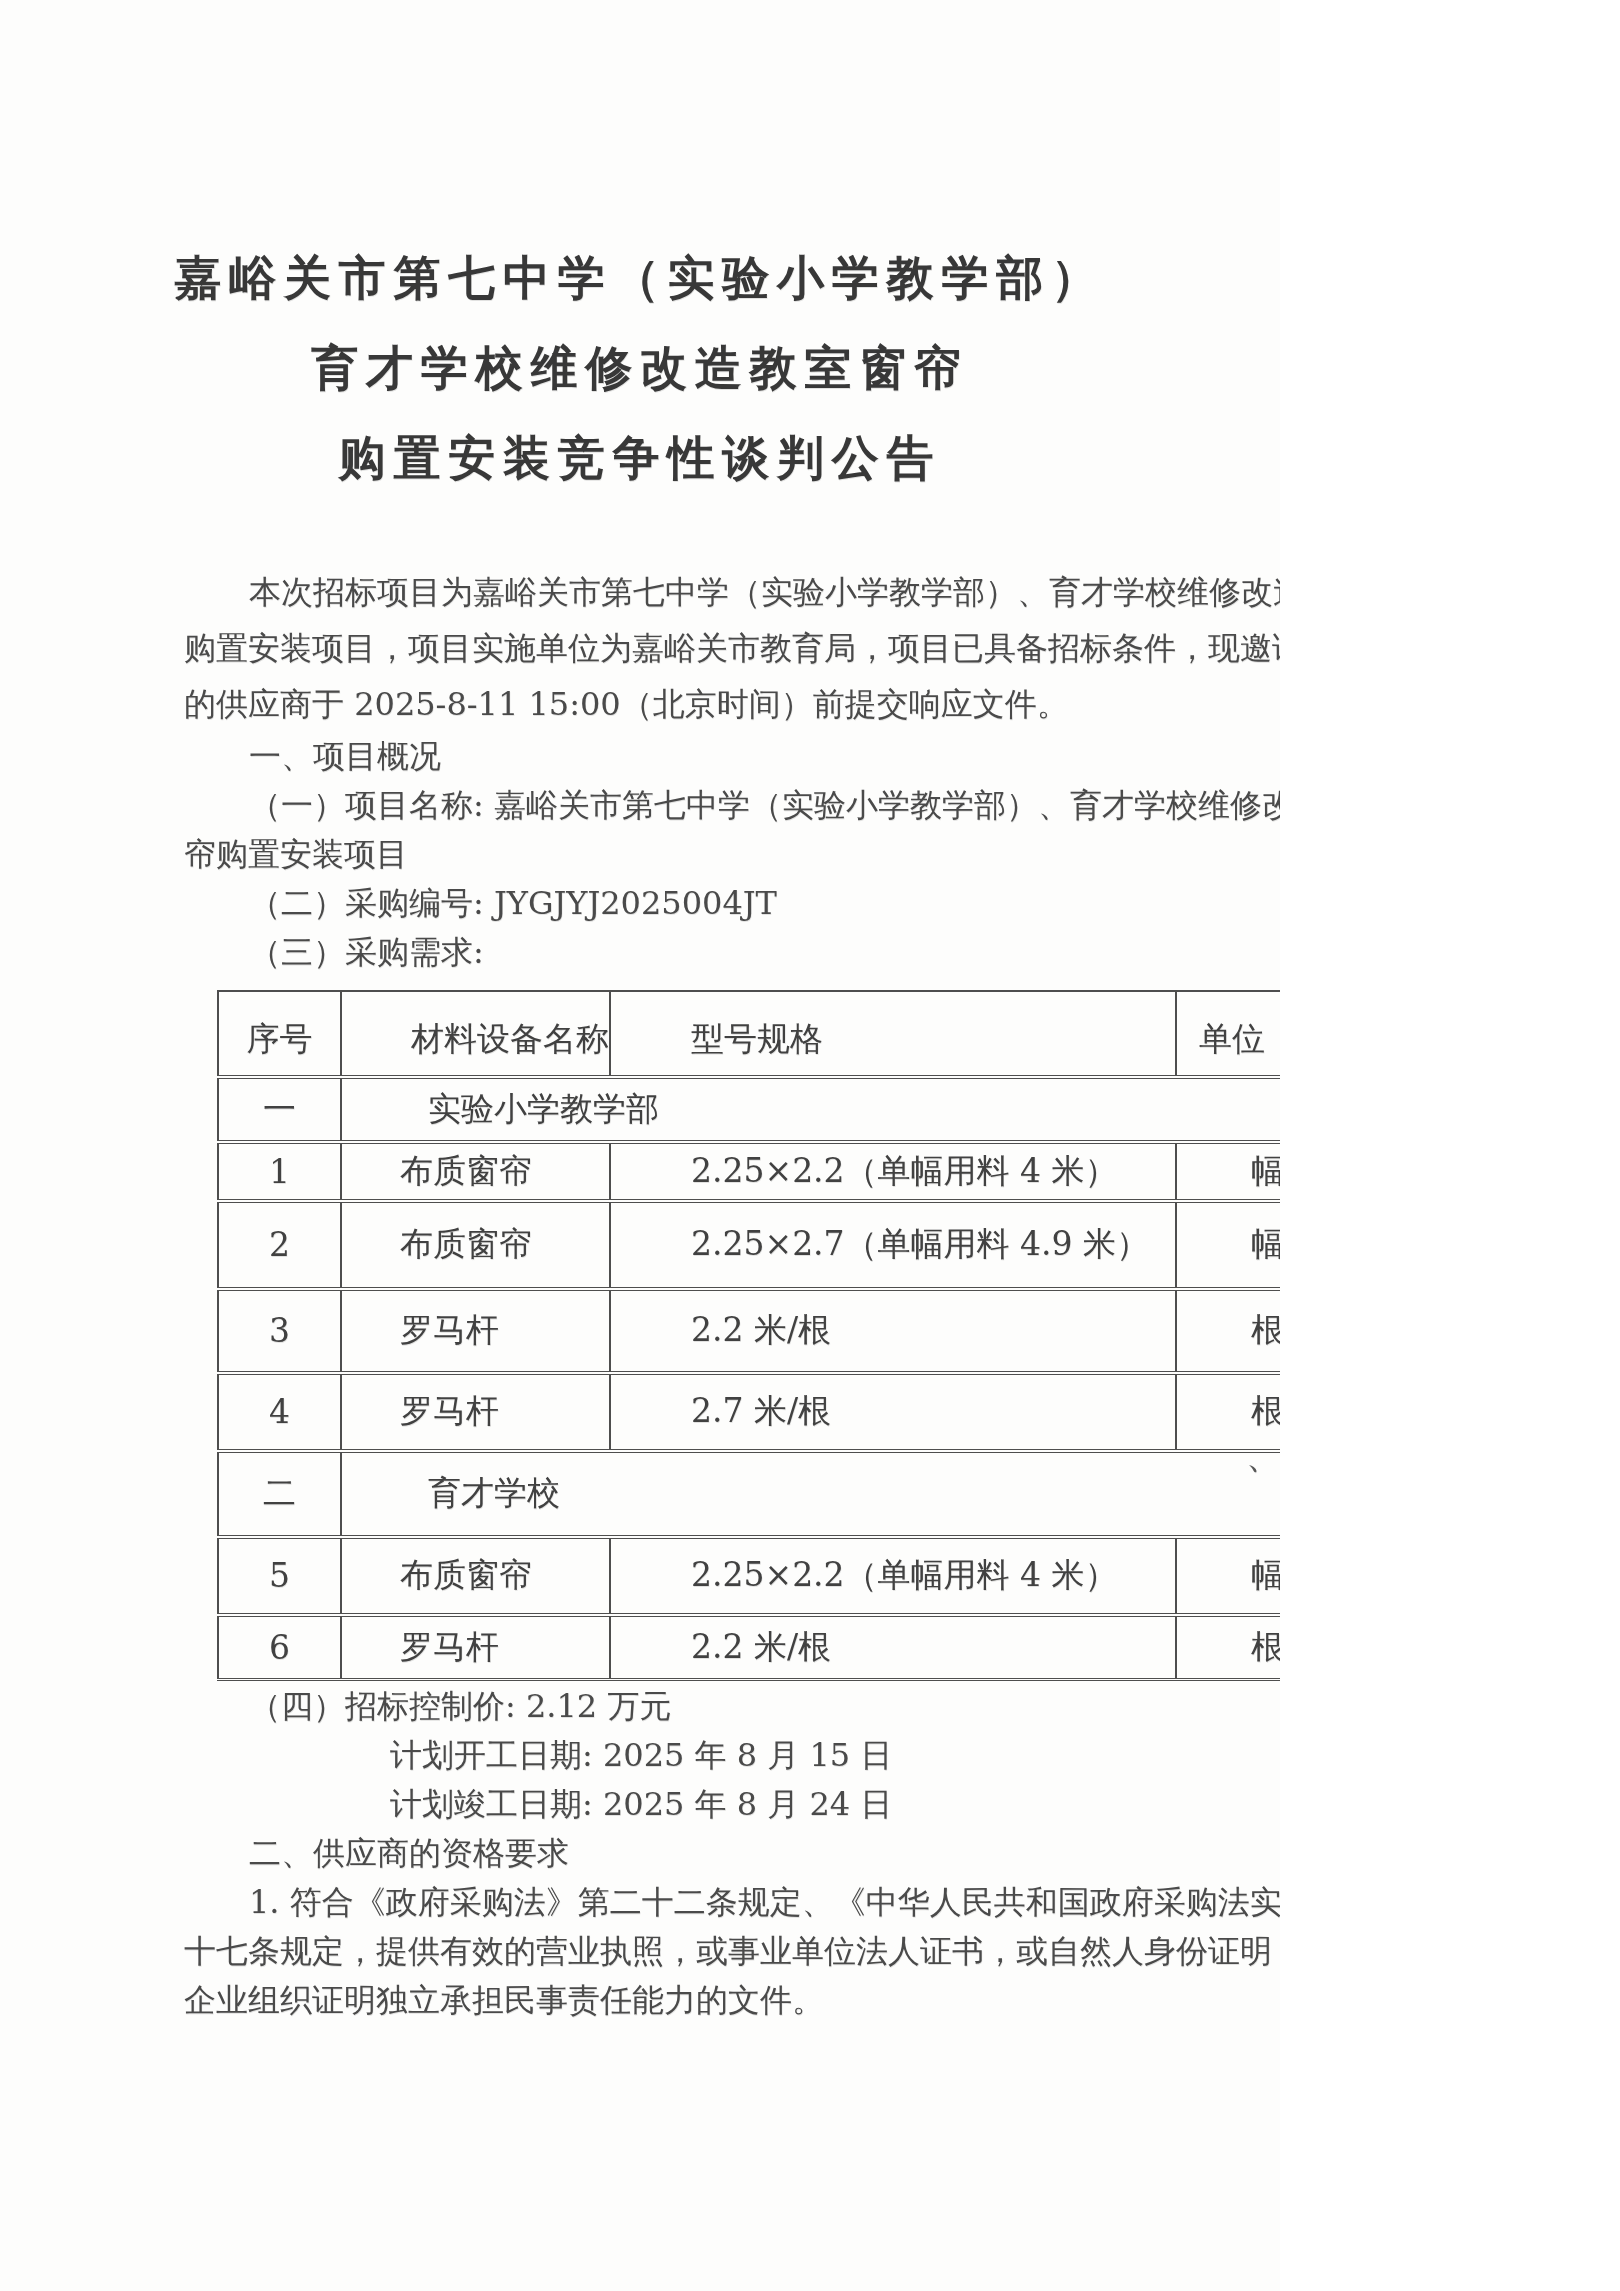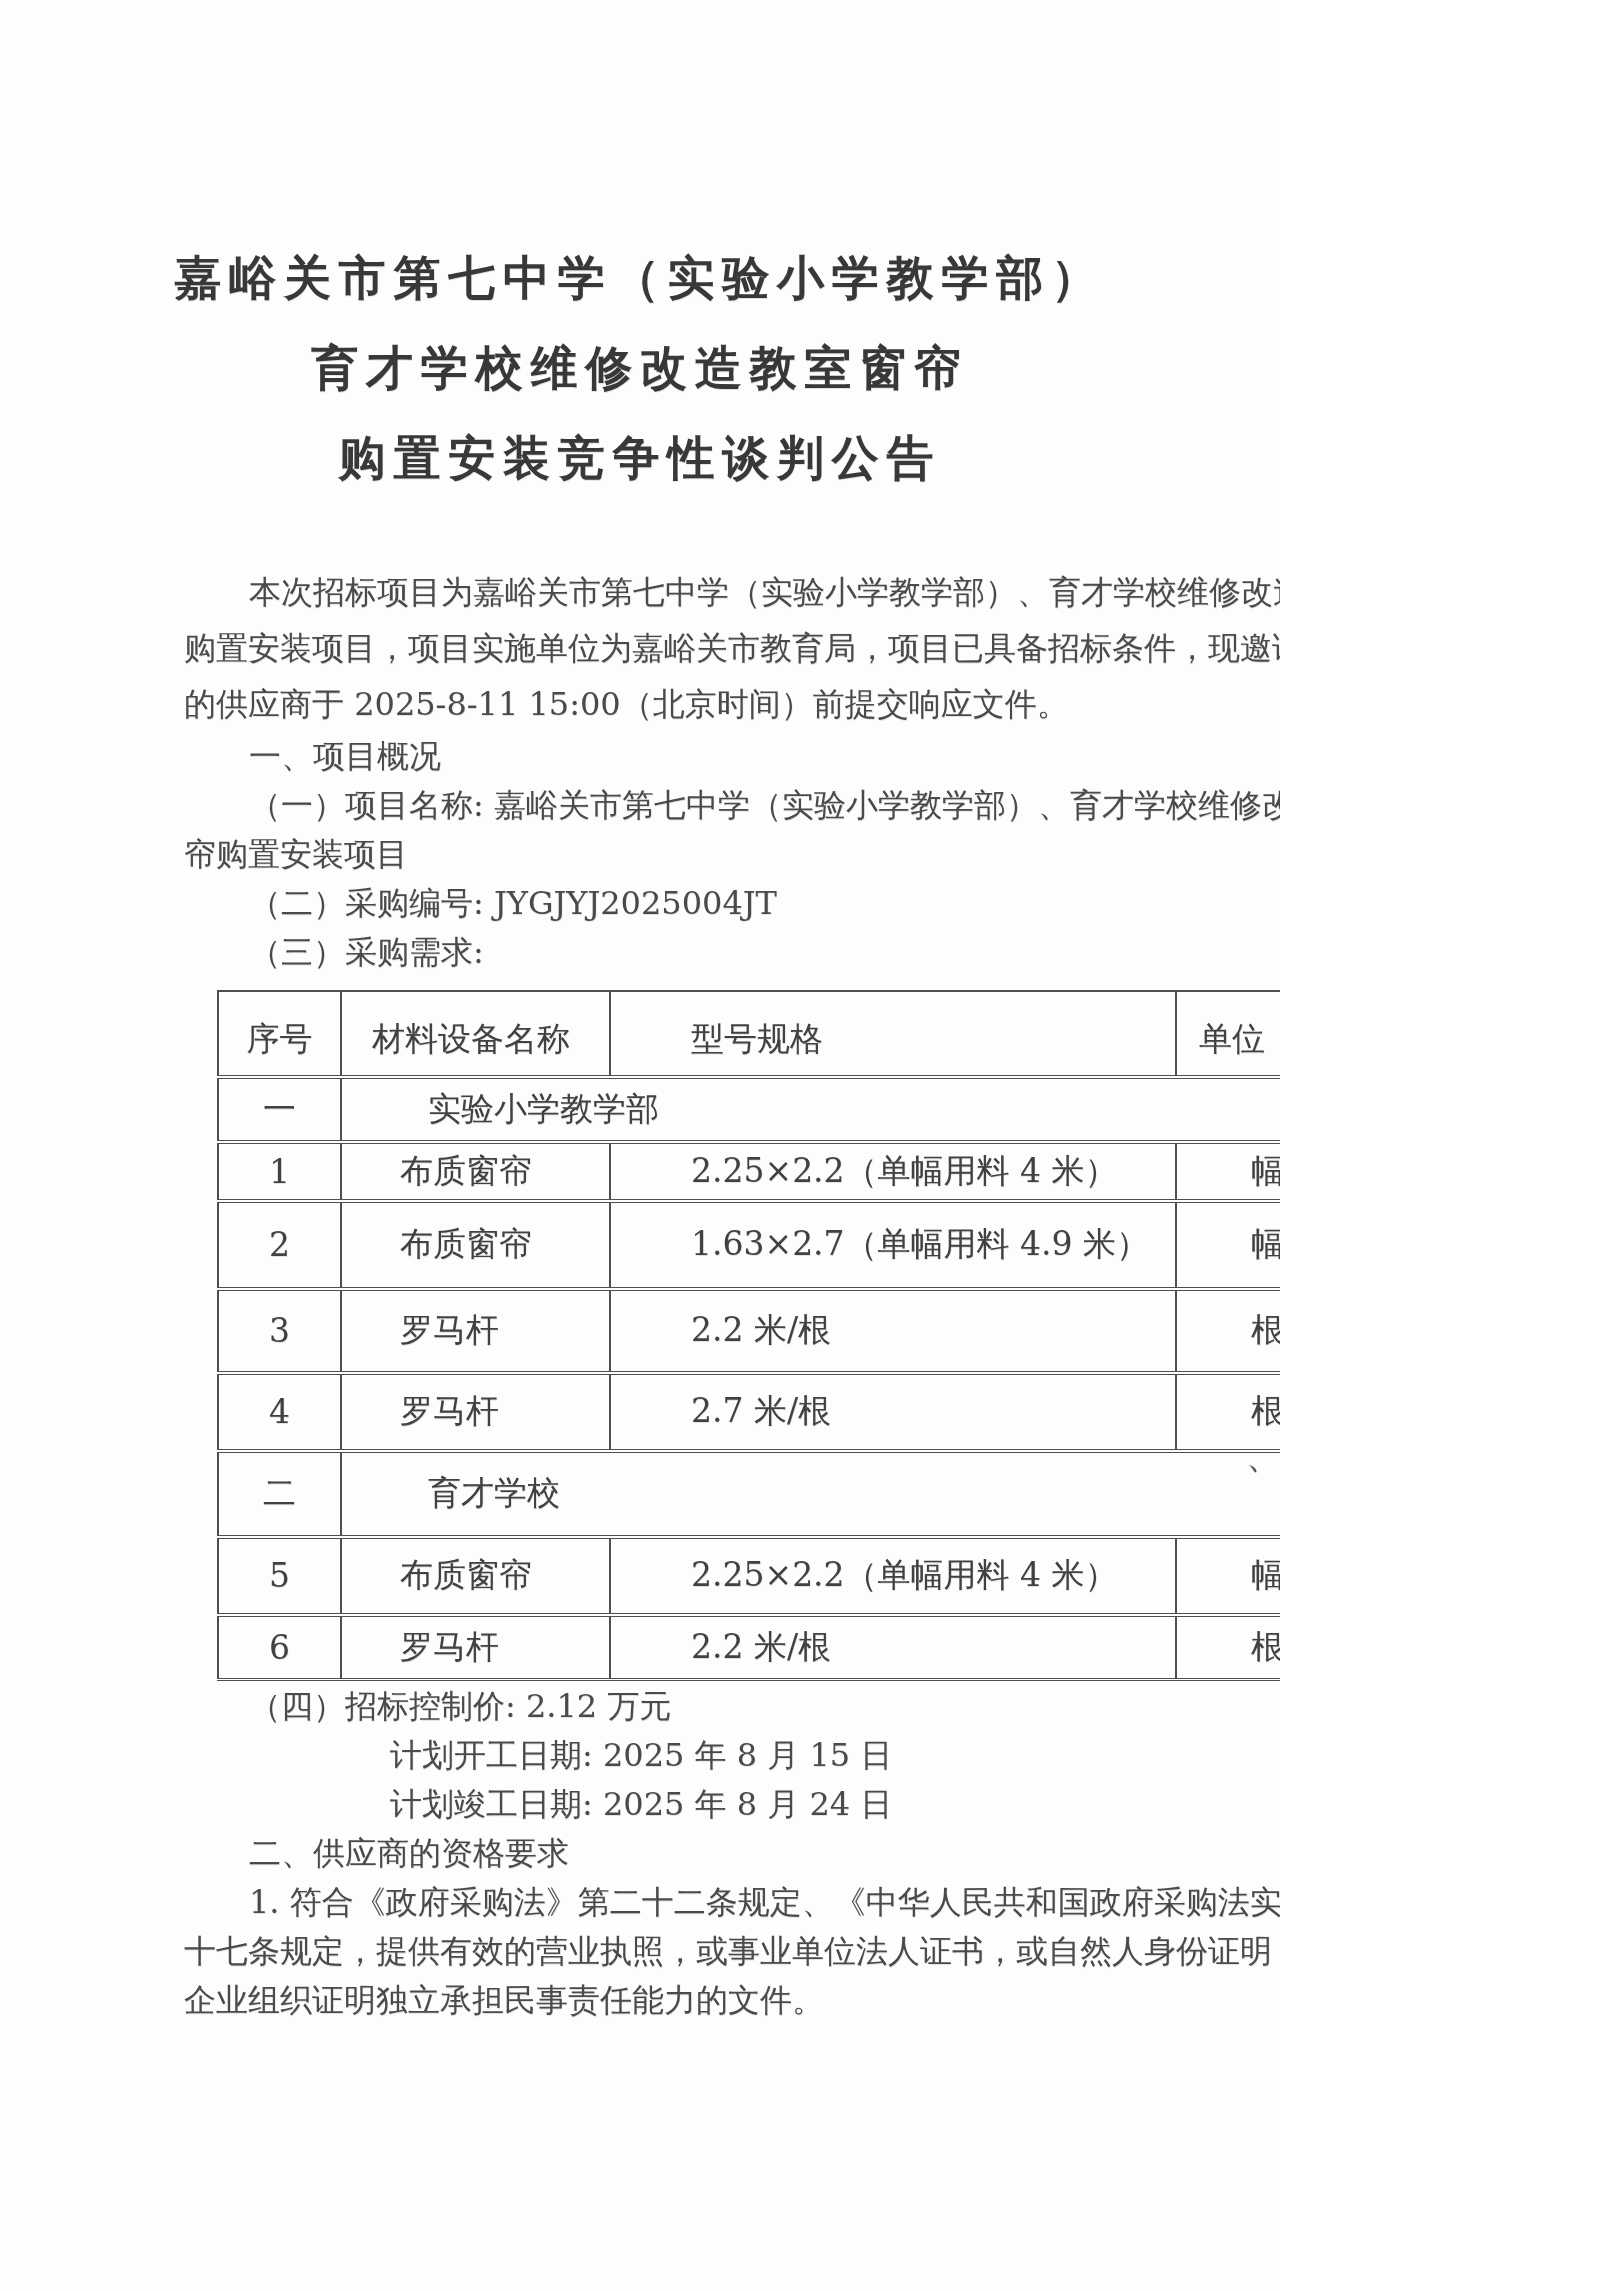--- a/index.html
+++ b/index.html
@@ -64,21 +64,21 @@
     overflow:hidden;
   }
   table.req tr.h-row th{border-top:2.9px solid var(--border);padding-top:11.8px;}
   table.req tr.last td{border-bottom:3.9px double var(--border);}
   .c-no{text-align:center;}
   .c-name{text-align:left;padding-left:58px;}
   .c-sec{text-align:left;padding-left:86px;}
   .c-spec{text-align:left;padding-left:80px;}
   .c-unit{text-align:right;padding-right:2.9px;}
   .c-qty{text-align:left;padding-left:14px;}
-  th.th-name{text-align:left;padding-left:30px;}
+  th.th-name{text-align:right;padding-left:30px;}
   th.th-spec{text-align:left;padding-left:80px;}
   th.th-no,th.th-unit,th.th-qty{text-align:center;}
   .stray{
     position:absolute;
     left:1029px;top:443px;
     font-size:35px;
     color:#565656;
   }
   
   .after{line-height:49px;}
@@ -133,21 +133,21 @@
           <tr style="height:59px">
             <td class="c-no">1</td>
             <td class="c-name">布质窗帘</td>
             <td class="c-spec">2.25×2.2（单幅用料 4 米）</td>
             <td class="c-unit">幅</td>
             <td class="c-qty">40</td>
           </tr>
           <tr style="height:88px">
             <td class="c-no">2</td>
             <td class="c-name">布质窗帘</td>
-            <td class="c-spec">1.63×2.7（单幅用料 4.9 米）</td>
+            <td class="c-spec">2.25×2.7（单幅用料 4.9 米）</td>
             <td class="c-unit">幅</td>
             <td class="c-qty">3</td>
           </tr>
           <tr style="height:84px">
             <td class="c-no">3</td>
             <td class="c-name">罗马杆</td>
             <td class="c-spec">2.2 米/根</td>
             <td class="c-unit">根</td>
             <td class="c-qty">40</td>
           </tr>

